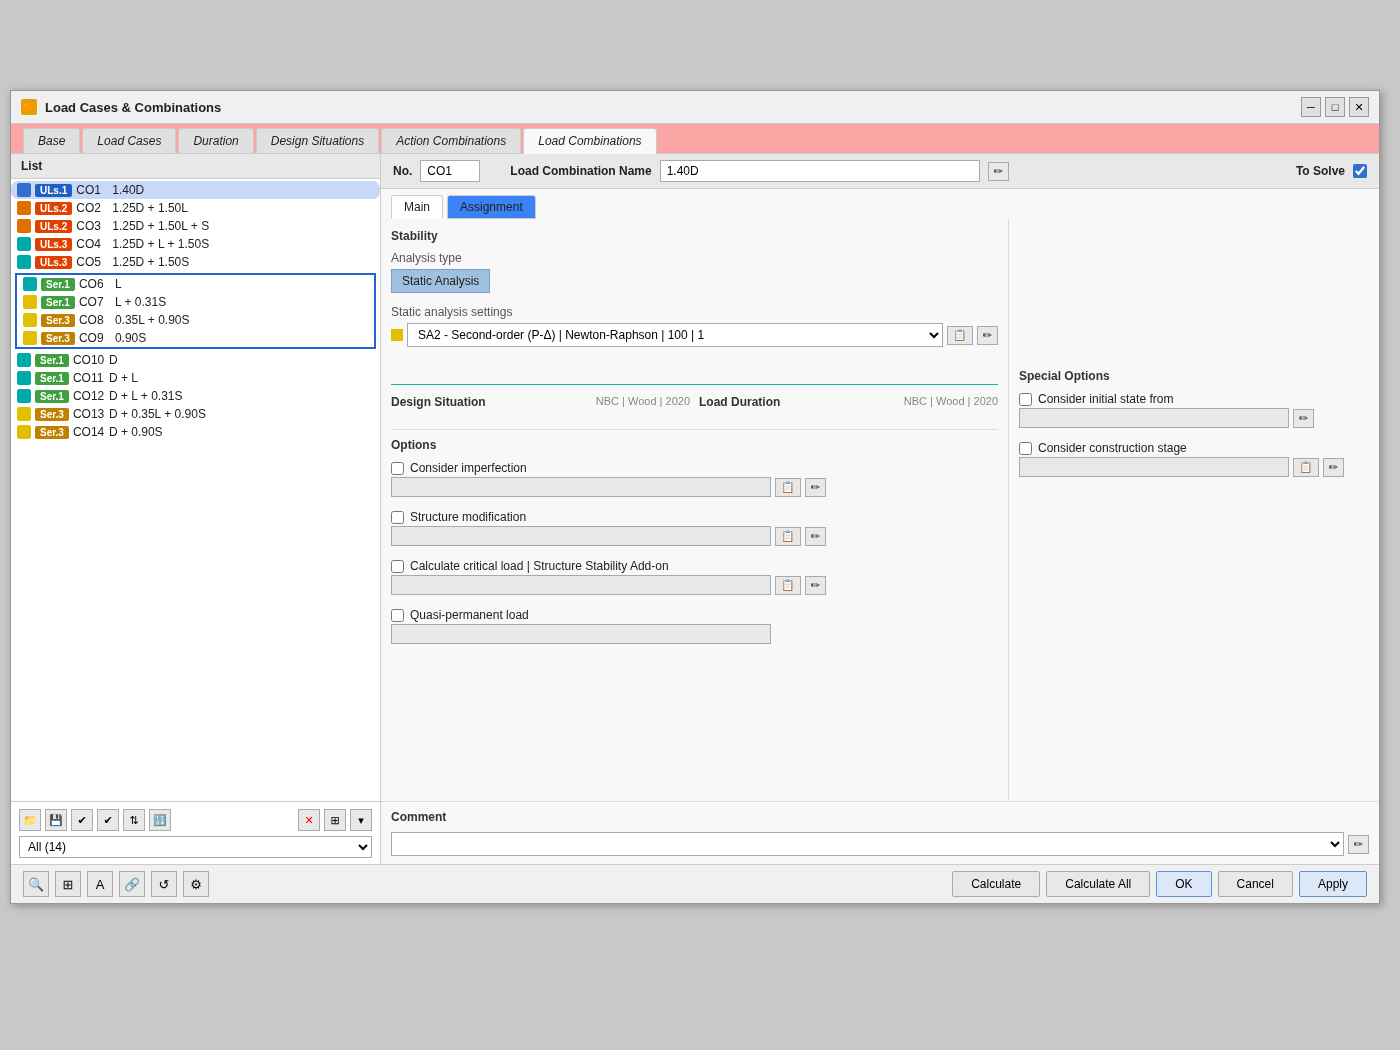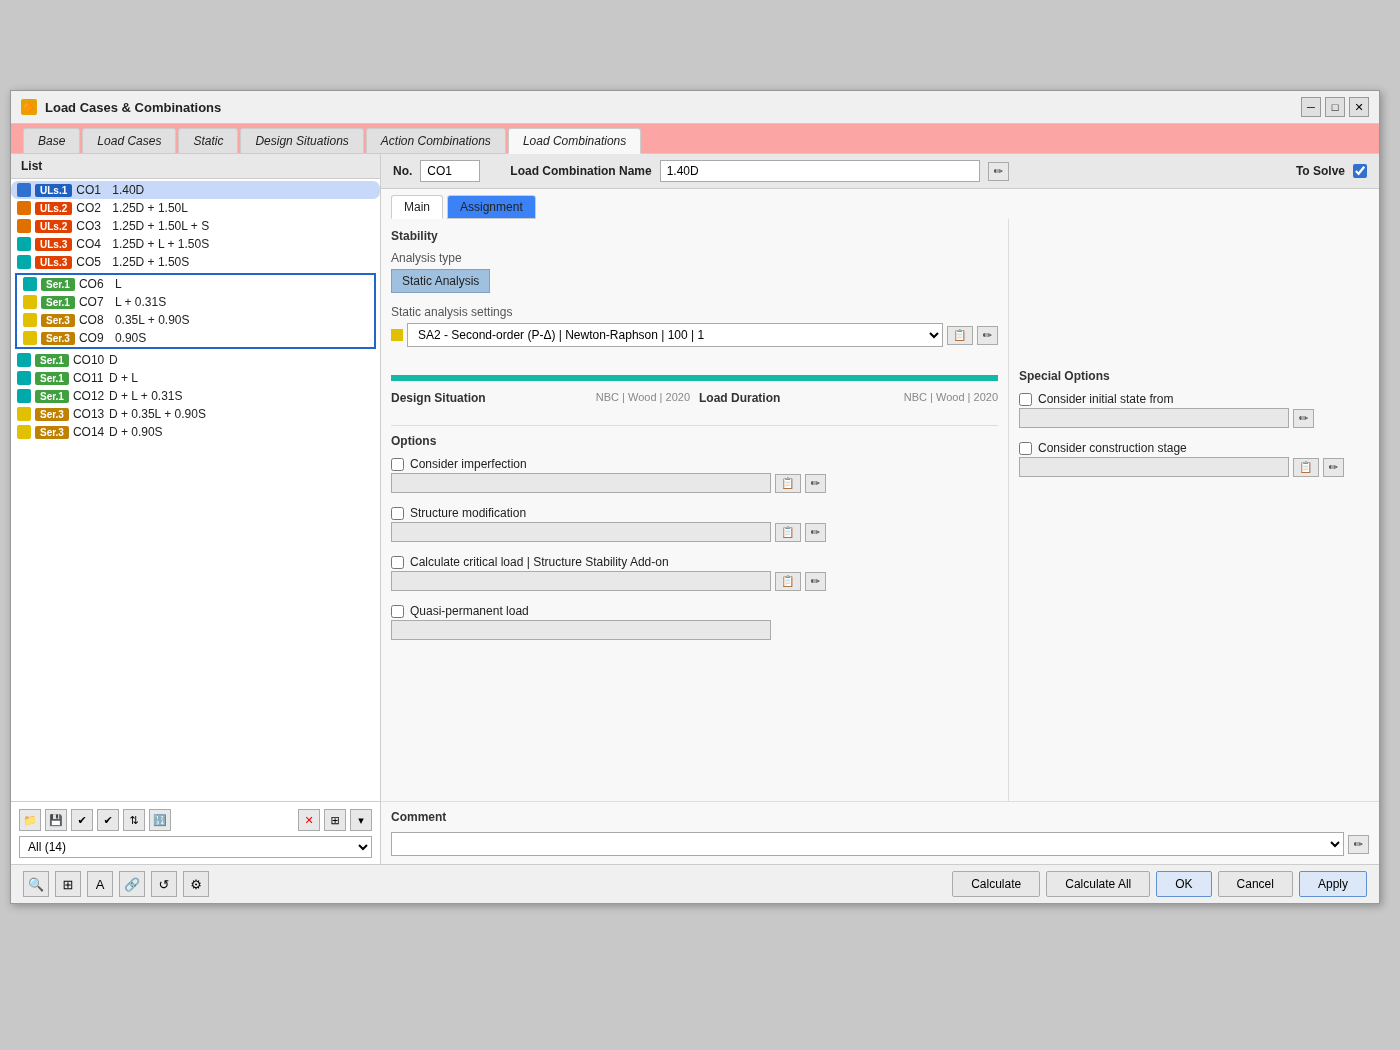--- a/index.html
+++ b/index.html
@@ -336,21 +336,21 @@
     <div class="title-bar-controls">
       <button class="title-btn">─</button>
       <button class="title-btn">□</button>
       <button class="title-btn close">✕</button>
     </div>
   </div>
 
   <div class="tab-bar">
     <div class="tab">Base</div>
     <div class="tab">Load Cases</div>
-    <div class="tab">Static</div>
+    <div class="tab">Duration</div>
     <div class="tab">Design Situations</div>
     <div class="tab">Action Combinations</div>
     <div class="tab active">Load Combinations</div>
   </div>
 
   <div class="main-content">
 
     <div class="left-panel">
       <div class="list-header">List</div>
       <div class="list-items">
@@ -502,21 +502,21 @@
             <div class="static-dropdown-row">
               <span class="static-badge"></span>
               <select class="static-select">
                 <option>SA2 - Second-order (P-Δ) | Newton-Raphson | 100 | 1</option>
               </select>
               <button class="icon-btn">📋</button>
               <button class="icon-btn">✏</button>
             </div>
 
             
-            <div style="display:flex; gap: 9px; margin-top: 28px; border-top: 6px solid #14b8a6; padding-top: 10px;">
+            <div style="display:flex; gap: 9px; margin-top: 37px; border-top: 1px solid #14b8a6; padding-top: 10px;">
               <div class="ds-block">
                 <div style="display:flex; justify-content:space-between; margin-bottom:4px;">
                   <span class="section-title">Design Situation</span>
                   <span style="font-size:11px; color:#888;">NBC | Wood | 2020</span>
                 </div>
               </div>
               <div class="ld-block">
                 <div style="display:flex; justify-content:space-between; margin-bottom:4px;">
                   <span class="section-title">Load Duration</span>
                   <span style="font-size:11px; color:#888;">NBC | Wood | 2020</span>

